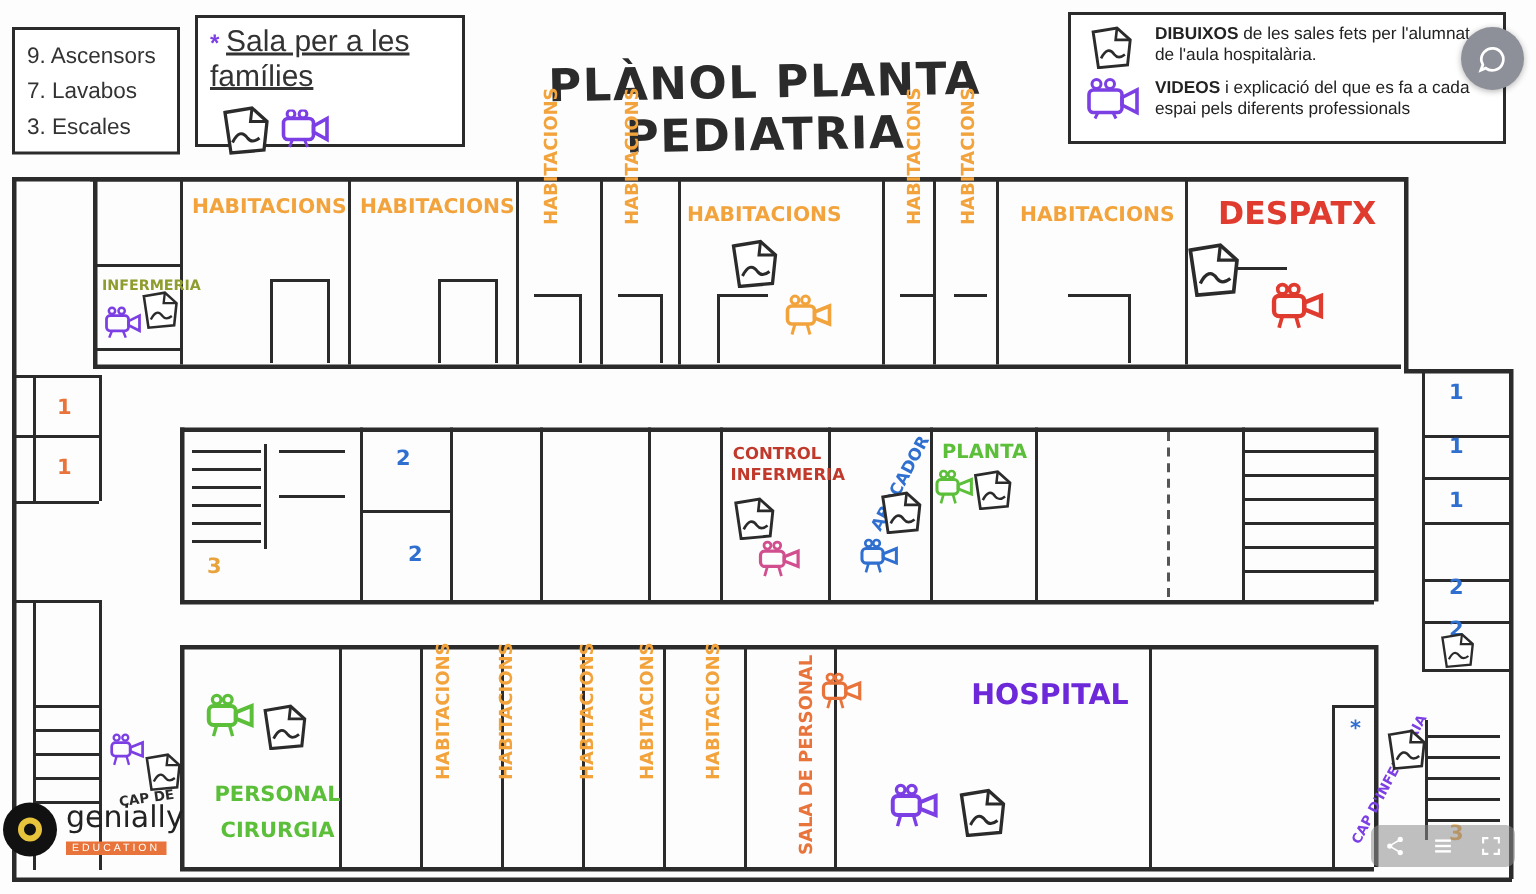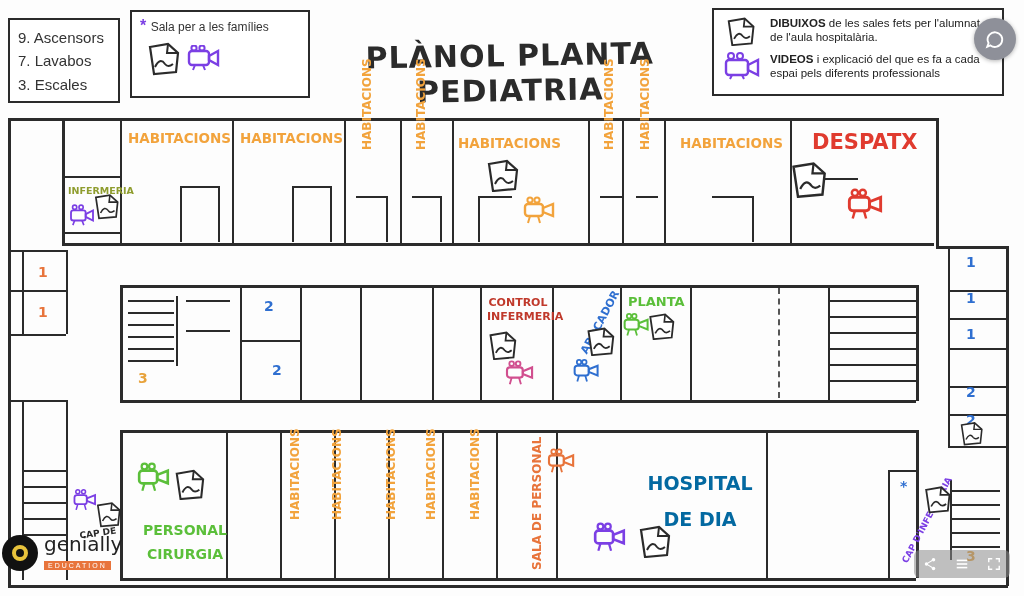--- a/index.html
+++ b/index.html
@@ -19,21 +19,21 @@
   .vline.t2{width:2px;}
 
   
   .legend-box{
     position:absolute;border:2px solid #2b2b2b;background:#fff;
     box-sizing:border-box;
   }
   #legend-numbers{left:8px;top:18px;width:112px;height:85px;padding:6px 8px;}
   #legend-numbers div{font-size:15px;color:#333;line-height:1.55;}
   #legend-family{left:130px;top:10px;width:180px;height:88px;padding:5px 8px;}
-  #legend-family .fam-text{font-size:12px;color:#333;}
+  #legend-family .fam-text{font-size:20px;color:#333;text-decoration:underline;}
   #legend-family .star{color:#7b3fe4;font-weight:bold;}
   #legend-right{left:712px;top:8px;width:292px;height:88px;padding:6px 8px;}
   #legend-right .row{display:flex;align-items:flex-start;gap:8px;margin-bottom:6px;}
   #legend-right .txt{font-size:11.5px;color:#222;line-height:1.25;}
   #legend-right b{font-weight:bold;}
 
   .title{
     position:absolute;left:300px;top:38px;width:420px;text-align:center;
     font-size:30px;font-weight:bold;color:#2b2b2b;letter-spacing:1px;
     font-family:"DejaVu Sans", sans-serif;
@@ -42,21 +42,21 @@
 
   
   .lbl{position:absolute;font-weight:bold;font-family:"DejaVu Sans", sans-serif;}
   .lbl.hab{color:#f2a33c;font-size:13.5px;}
   .lbl.habv{color:#f2a33c;font-size:12px;transform:rotate(-90deg);transform-origin:left top;white-space:nowrap;}
   .lbl.escola{color:#e03b2f;font-size:21px;}
   .lbl.secre{color:#8f9d2f;font-size:9.5px;}
   .lbl.control{color:#c0392b;font-size:11px;text-align:center;line-height:1.25;}
   .lbl.abocador{color:#2f6fd0;font-size:11px;transform:rotate(-62deg);transform-origin:left top;white-space:nowrap;}
   .lbl.cuina{color:#5bbf3a;font-size:13px;}
-  .lbl.hospital{color:#0369a1;font-size:19px;text-align:center;line-height:1.45;margin-top:20px;}
+  .lbl.hospital{color:#6d28d9;font-size:19px;text-align:center;line-height:1.45;}
   .lbl.sala{color:#e8743b;font-size:12px;transform:rotate(-90deg);transform-origin:left top;white-space:nowrap;}
   .lbl.despatx{color:#5bbf3a;font-size:14px;text-align:center;line-height:1.5;}
   .lbl.capde{color:#2b2b2b;font-size:9px;text-align:center;transform:rotate(-8deg);line-height:1.3;}
   .lbl.capinf{color:#7b3fe4;font-size:9px;text-align:center;transform:rotate(-62deg);transform-origin:left top;white-space:nowrap;line-height:1.3;}
   .num{position:absolute;color:#2f6fd0;font-size:14px;font-weight:bold;font-family:"DejaVu Sans", sans-serif;}
   .num.n1{color:#e8743b;}
   .num.n3{color:#e8a33c;}
 
   
   .ic{position:absolute;}
@@ -268,21 +268,20 @@
   <div class="lbl hab" style="left:680px;top:135px;">HABITACIONS</div>
   <div class="lbl escola" style="left:812px;top:130px;">DESPATX</div>
   <div class="lbl secre" style="left:68px;top:185px;">INFERMERIA</div>
 
   <div class="lbl control" style="left:487px;top:296px;width:62px;white-space:pre-line;">CONTROL
 INFERMERIA</div>
   <div class="lbl abocador" style="left:578px;top:350px;">ABOCADOR</div>
   <div class="lbl cuina" style="left:628px;top:294px;">PLANTA</div>
 
   <div class="lbl hospital" style="left:620px;top:450px;width:160px;">HOSPITAL</div>
-  <div class="lbl hospital" style="left:620px;top:486px;width:160px;">DE DIA</div>
   <div class="lbl sala" style="left:530px;top:570px;">SALA DE PERSONAL</div>
   <div class="lbl despatx" style="left:140px;top:520px;width:90px;">PERSONAL</div>
   <div class="lbl despatx" style="left:140px;top:544px;width:90px;">CIRURGIA</div>
   <div class="lbl habv" style="left:288px;top:520px;">HABITACIONS</div>
   <div class="lbl habv" style="left:330px;top:520px;">HABITACIONS</div>
   <div class="lbl habv" style="left:384px;top:520px;">HABITACIONS</div>
   <div class="lbl habv" style="left:424px;top:520px;">HABITACIONS</div>
   <div class="lbl habv" style="left:468px;top:520px;">HABITACIONS</div>
   <div class="lbl capde" style="left:70px;top:528px;width:56px;">CAP DE</div>
   <div class="lbl capinf" style="left:900px;top:560px;"><span>CAP</span> <span>D'INFERMERIA</span></div>

